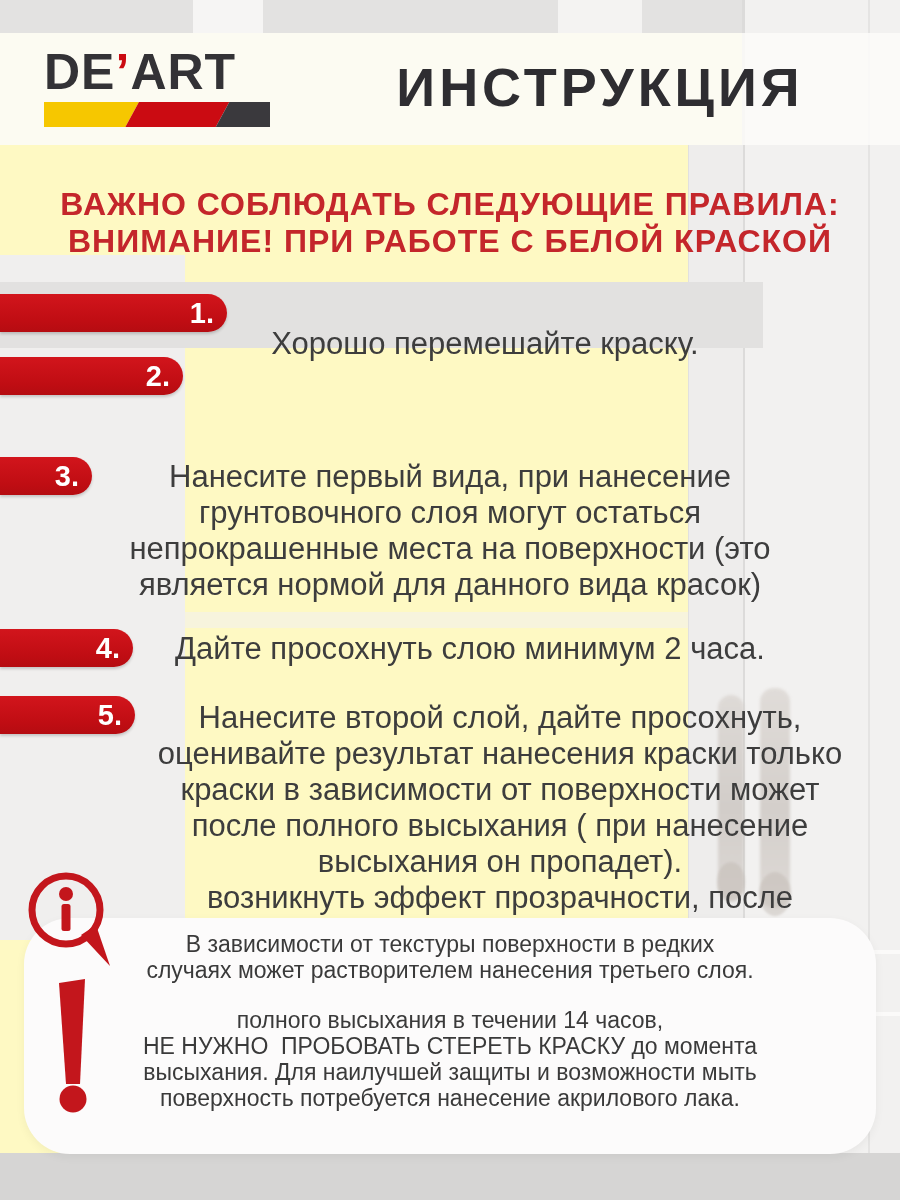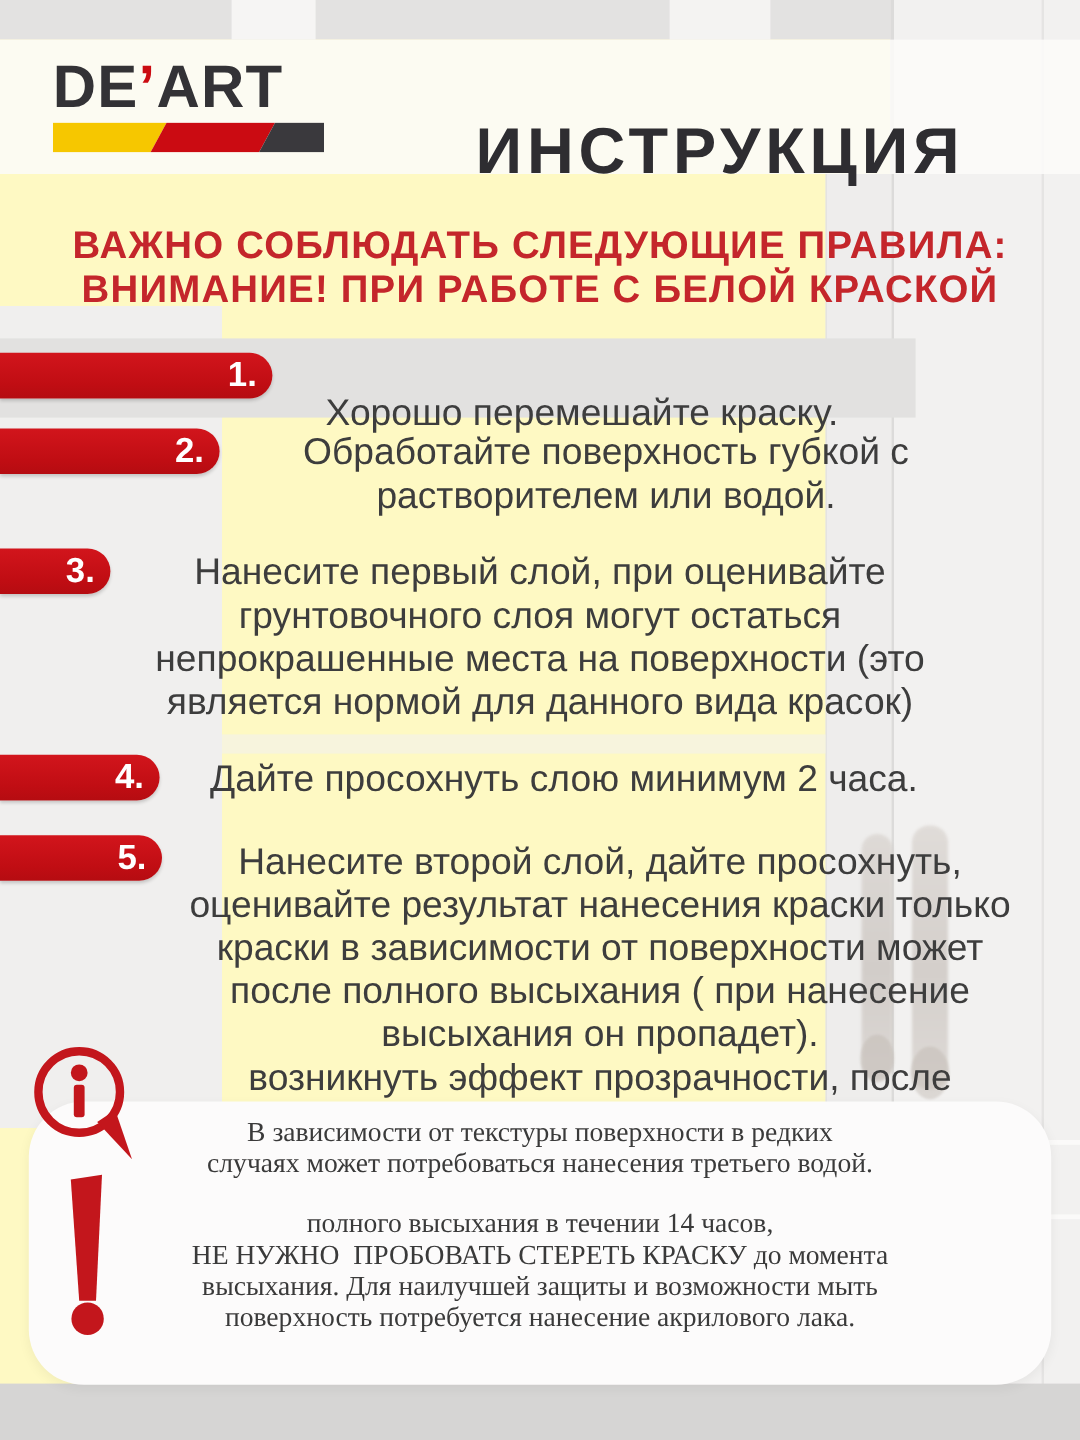--- a/index.html
+++ b/index.html
@@ -35,39 +35,39 @@
   .header-band{left:0;top:33px;width:900px;height:112px;background:rgba(251,250,249,.87);}
   .logo{left:44px;top:46px;width:230px;}
   .logo-text{font-size:50px;font-weight:900;letter-spacing:1px;color:#333236;line-height:52px;white-space:pre;}
   .logo-apos{color:#cb0b12;}
   .logo-stripe{position:relative;margin-top:4px;width:226px;height:25px;}
   .stripe-seg{position:absolute;top:0;left:0;width:100%;height:100%;}
   .stripe-yellow{background:#f6c700;clip-path:polygon(0 0,42% 0,36% 100%,0 100%);}
   .stripe-red{background:#cb0b12;clip-path:polygon(42% 0,82% 0,76% 100%,36% 100%);}
   .stripe-dark{background:#3a393d;clip-path:polygon(82% 0,100% 0,100% 100%,76% 100%);}
   .page-title{left:320px;right:20px;top:58px;text-align:center;
-    font-size:54px;font-weight:800;letter-spacing:4px;color:#2e2d31;line-height:58px;white-space:pre;margin-top:39px;}
+    font-size:54px;font-weight:800;letter-spacing:4px;color:#2e2d31;line-height:58px;white-space:pre;}
 
   
   .warning{left:0;right:0;top:186px;text-align:center;color:#c4262b;
     font-size:32px;font-weight:800;line-height:37px;letter-spacing:1px;}
   .warning div{white-space:pre;}
 
   
   .ribbon{height:38px;background:linear-gradient(180deg,#d2151c 0%,#c00d13 70%,#b50c11 100%);
     border-radius:0 19px 19px 0;box-shadow:0 2px 3px rgba(0,0,0,.18);z-index:4;}
   .ribbon-num{display:block;text-align:right;padding-right:13px;
     font-size:29px;font-weight:bold;color:#ffffff;line-height:38px;}
   .step-text{z-index:4;}
   .step-line{font-size:31px;line-height:36px;color:#3d3d3d;text-align:center;white-space:pre;}
 
   
   .panel{left:24px;top:918px;width:852px;height:236px;border-radius:46px;
     background:#fcfbfb;box-shadow:0 3px 10px rgba(0,0,0,.05);z-index:2;}
-  .panel-text{z-index:4;font-family:Liberation Serif, serif;}
+  .panel-text{z-index:4;}
   .pline{font-size:23px;line-height:26px;color:#3a3a3a;text-align:center;white-space:pre;}
   .icon-svg{z-index:5;}
 </style>
 </head>
 <body>
 
 <div class="poster">
 
   <div>
     <div class="abs bg-top"></div>
@@ -108,30 +108,26 @@
   <div class="abs ribbon" style="left:0;top:294px;width:227px;">
     <span class="ribbon-num">1.</span>
   </div>
   <div class="abs step-text" style="left:80px;right:10px;top:296px;margin-top:30px;">
     <div class="step-line">Хорошо перемешайте краску.</div>
   </div>
 
   <div class="abs ribbon" style="left:0;top:357px;width:183px;">
     <span class="ribbon-num">2.</span>
   </div>
-  <div class="abs step-text" style="left:115px;right:5px;top:359px;">
-    <div class="step-line">Обработайте поверхность губкой с</div>
-    <div class="step-line">растворителем или водой.</div>
-  </div>
 
   <div class="abs ribbon" style="left:0;top:457px;width:92px;">
     <span class="ribbon-num">3.</span>
   </div>
   <div class="abs step-text" style="left:0;right:0;top:459px;">
-    <div class="step-line">Нанесите первый слой, при оценивайте</div>
+    <div class="step-line">Нанесите первый вида, при нанесение</div>
     <div class="step-line">грунтовочного слоя могут остаться</div>
     <div class="step-line">непрокрашенные места на поверхности (это</div>
     <div class="step-line">является нормой для данного вида красок)</div>
   </div>
 
   <div class="abs ribbon" style="left:0;top:629px;width:133px;">
     <span class="ribbon-num">4.</span>
   </div>
   <div class="abs step-text" style="left:45px;right:5px;top:631px;">
     <div class="step-line">Дайте просохнуть слою минимум 2 часа.</div>
@@ -158,21 +154,21 @@
     <rect x="37.5" y="35" width="9" height="27" rx="2.5" fill="#c3161c"></rect>
   </svg>
 
   <svg class="abs icon-svg" style="left:40px;top:962px;" width="60" height="152" viewBox="0 0 60 152">
     <polygon points="19,21 45,17 40,122 26,122" fill="#c3161c"></polygon>
     <circle cx="33" cy="137" r="13.5" fill="#c3161c"></circle>
   </svg>
 
   <div class="abs panel-text" style="left:40px;right:40px;top:931px;">
     <div class="pline">В зависимости от текстуры поверхности в редких</div>
-    <div class="pline">случаях может потребоваться нанесения третьего водой.</div>
+    <div class="pline">случаях может растворителем нанесения третьего слоя.</div>
   </div>
 
   <div class="abs panel-text" style="left:40px;right:40px;top:1007px;">
     <div class="pline">полного высыхания в течении 14 часов,</div>
     <div class="pline">НЕ НУЖНО  ПРОБОВАТЬ СТЕРЕТЬ КРАСКУ до момента</div>
     <div class="pline">высыхания. Для наилучшей защиты и возможности мыть</div>
     <div class="pline">поверхность потребуется нанесение акрилового лака.</div>
   </div>
 
 </div>

